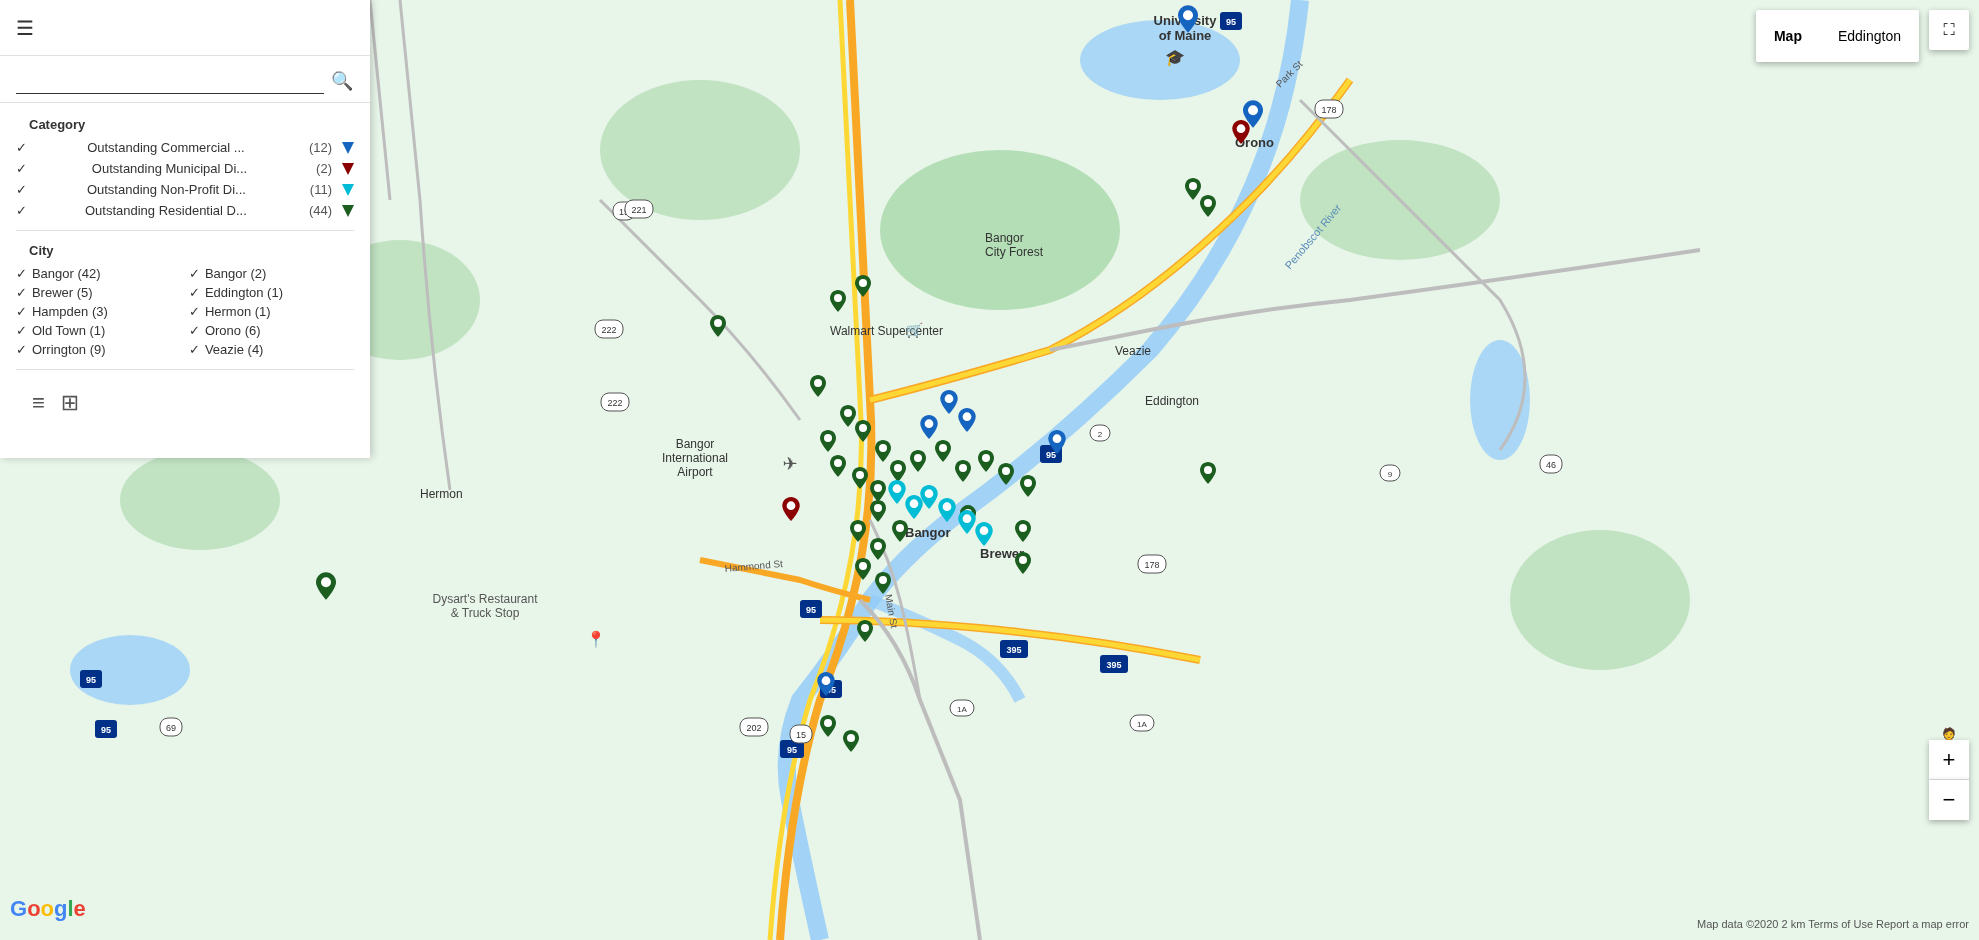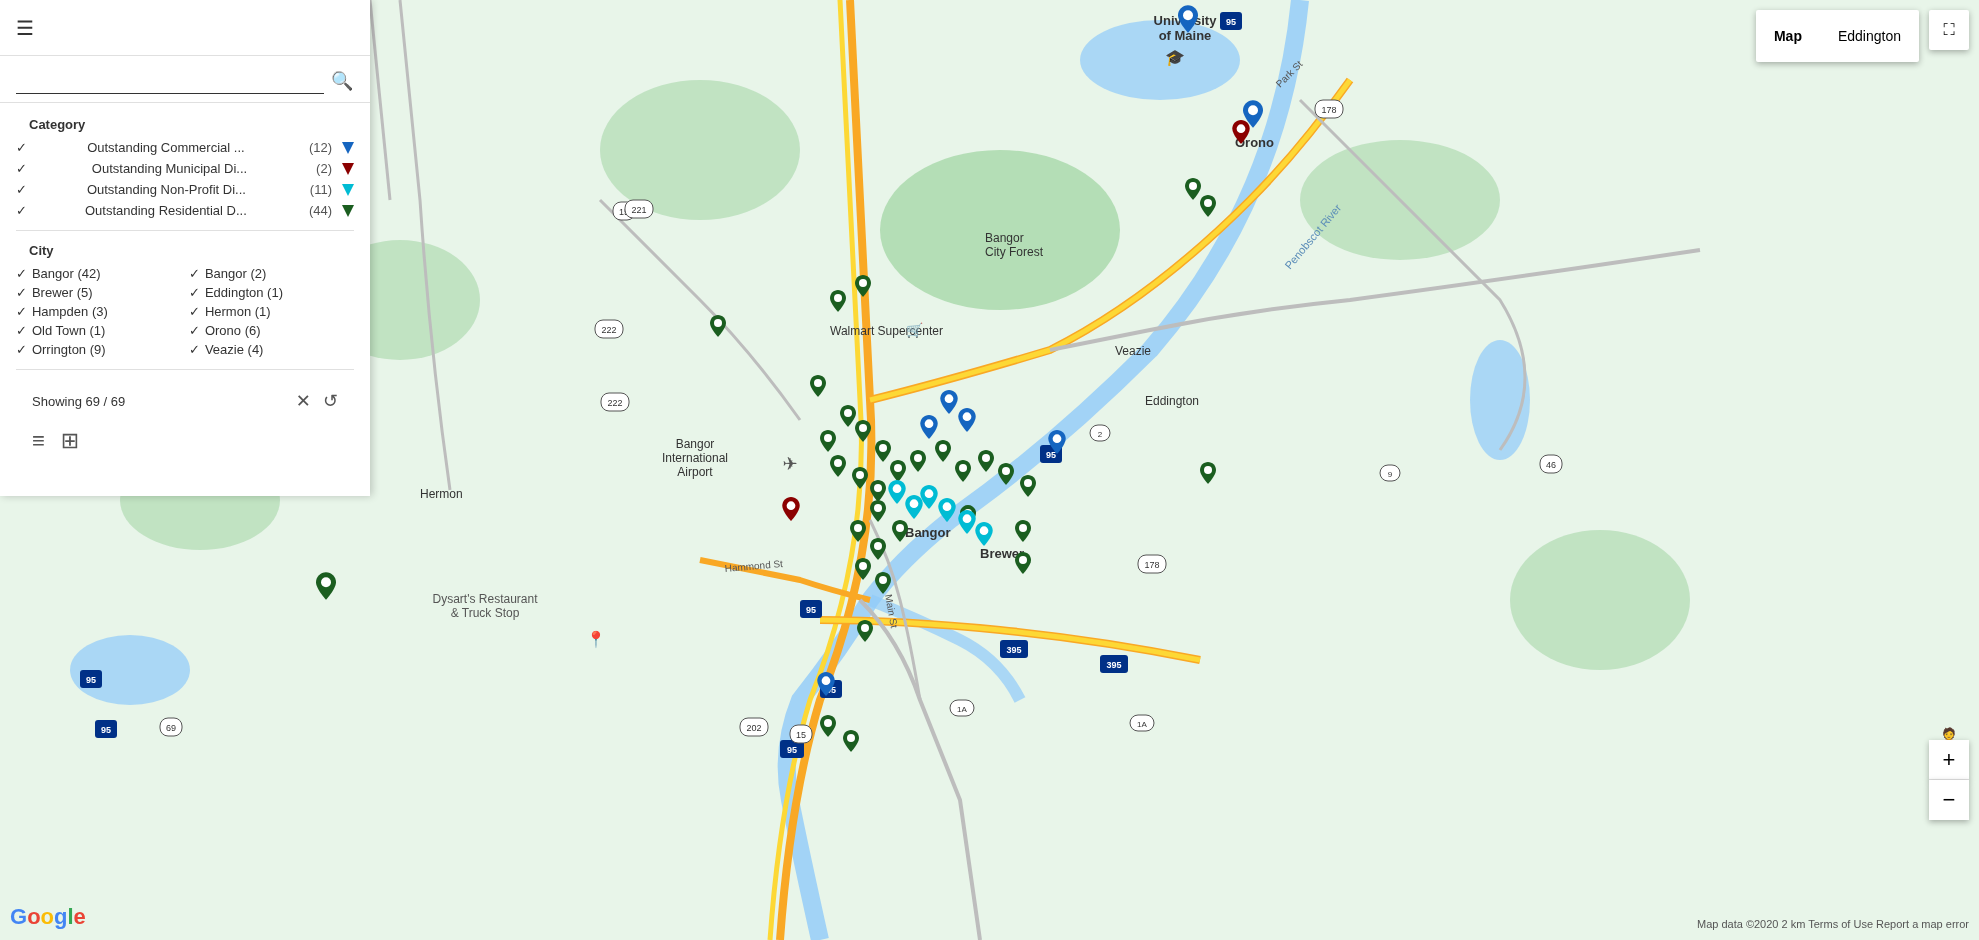--- a/index.html
+++ b/index.html
@@ -242,21 +242,21 @@
       cursor: pointer;
     }
 
     .pegman-figure {
       font-size: 32px;
     }
 
     
     #google-logo {
       position: absolute;
-      bottom: 10px;
+      bottom: 18px;
       left: 10px;
       z-index: 100;
       font-size: 20px;
       font-weight: bold;
     }
 
     #map-attribution {
       position: absolute;
       bottom: 10px;
       right: 10px;
@@ -810,27 +810,20 @@
         <span>Orrington (9)</span>
       </div>
       <div class="city-item">
         <span>✓</span>
         <span>Veazie (4)</span>
       </div>
     </div>
 
     <div class="divider"></div>
 
-    <div id="showing-row">
-      <span class="showing-text">Showing 69 / 69</span>
-      <div class="showing-actions">
-        <button class="action-btn">✕</button>
-        <button class="action-btn">↺</button>
-      </div>
-    </div>
 
     <div id="view-toggle">
       <button class="view-btn">≡</button>
       <button class="view-btn">⊞</button>
     </div>
   </div>
 </div>
 
 <div id="map-type-control">
   <button class="map-type-btn active">Map</button>

